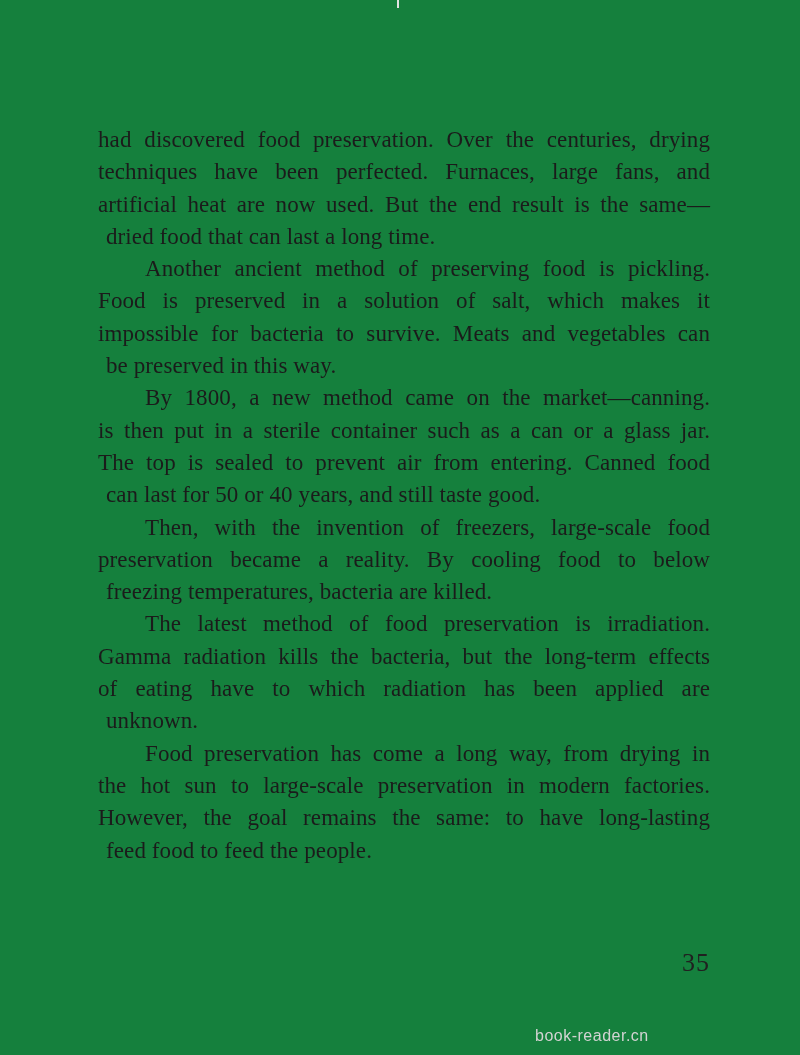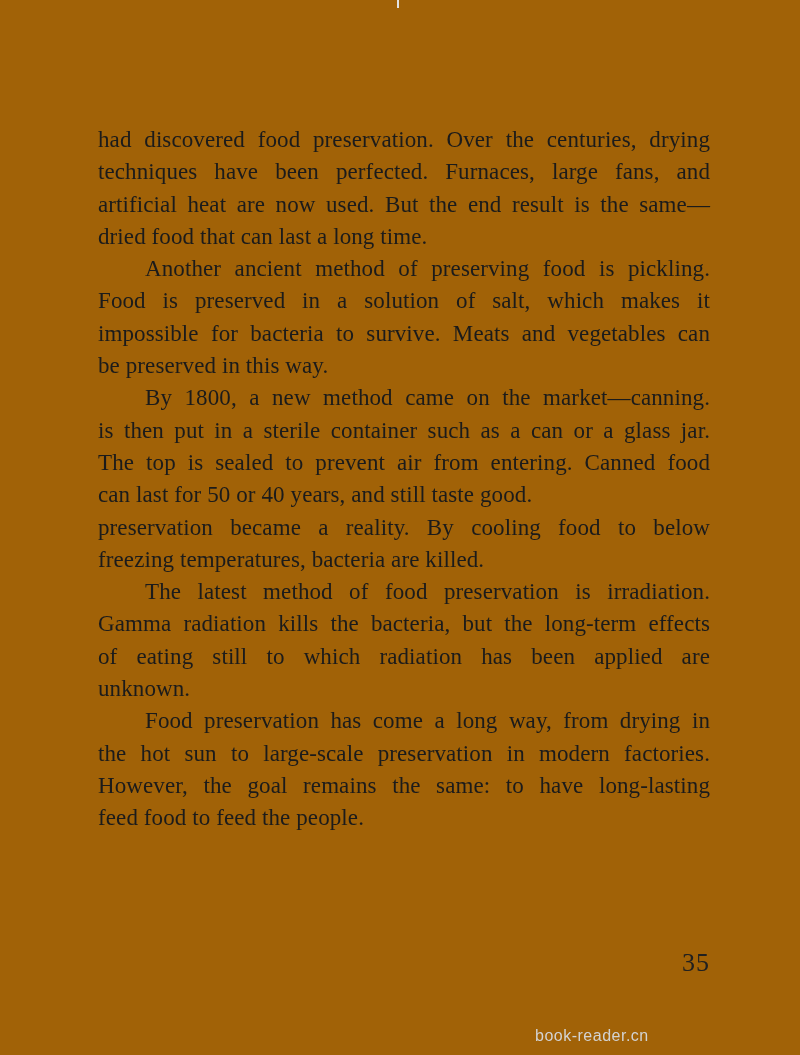--- a/index.html
+++ b/index.html
@@ -10,21 +10,21 @@
     width: 800px;
     height: 1055px;
     background: #fdfdfc;
     position: relative;
     overflow: hidden;
     font-family: "Liberation Serif", "DejaVu Serif", serif;
   }
   .page {
     position: absolute;
     inset: 0;
-    background: #a16207;
+    background: #15803d;
   }
   
   .scan-mark {
     position: absolute;
     left: 397px;
     top: 0;
     width: 2px;
     height: 8px;
     background: #e2e2e2;
   }
@@ -44,20 +44,21 @@
   .ln {
     display: block;
     text-align: justify;
     text-align-last: justify;
     white-space: normal;
     letter-spacing: 0.1px;
   }
   .ln.last {
     text-align: left;
     text-align-last: left;
+    margin-left: 8px;
   }
   .ln.ind {
     text-indent: 47px;
   }
   .page-number {
     position: absolute;
     top: 948px;
     right: 90px;
     font-size: 26px;
     color: #202020;
@@ -98,28 +99,29 @@
     </p>
 
     <p class="para">
       <span class="ln ind">By 1800, a new method came on the market—canning.</span>
       <span class="ln">is then put in a sterile container such as a can or a glass jar.</span>
       <span class="ln">The top is sealed to prevent air from entering. Canned food</span>
       <span class="ln last">can last for 50 or 40 years, and still taste good.</span>
     </p>
 
     <p class="para">
+      <span class="ln ind">Then, with the invention of freezers, large-scale food</span>
       <span class="ln">preservation became a reality. By cooling food to below</span>
       <span class="ln last">freezing temperatures, bacteria are killed.</span>
     </p>
 
     <p class="para">
       <span class="ln ind">The latest method of food preservation is irradiation.</span>
       <span class="ln">Gamma radiation kills the bacteria, but the long-term effects</span>
-      <span class="ln">of eating still to which radiation has been applied are</span>
+      <span class="ln">of eating have to which radiation has been applied are</span>
       <span class="ln last">unknown.</span>
     </p>
 
     <p class="para">
       <span class="ln ind">Food preservation has come a long way, from drying in</span>
       <span class="ln">the hot sun to large-scale preservation in modern factories.</span>
       <span class="ln">However, the goal remains the same: to have long-lasting</span>
       <span class="ln last">feed food to feed the people.</span>
     </p>
 

